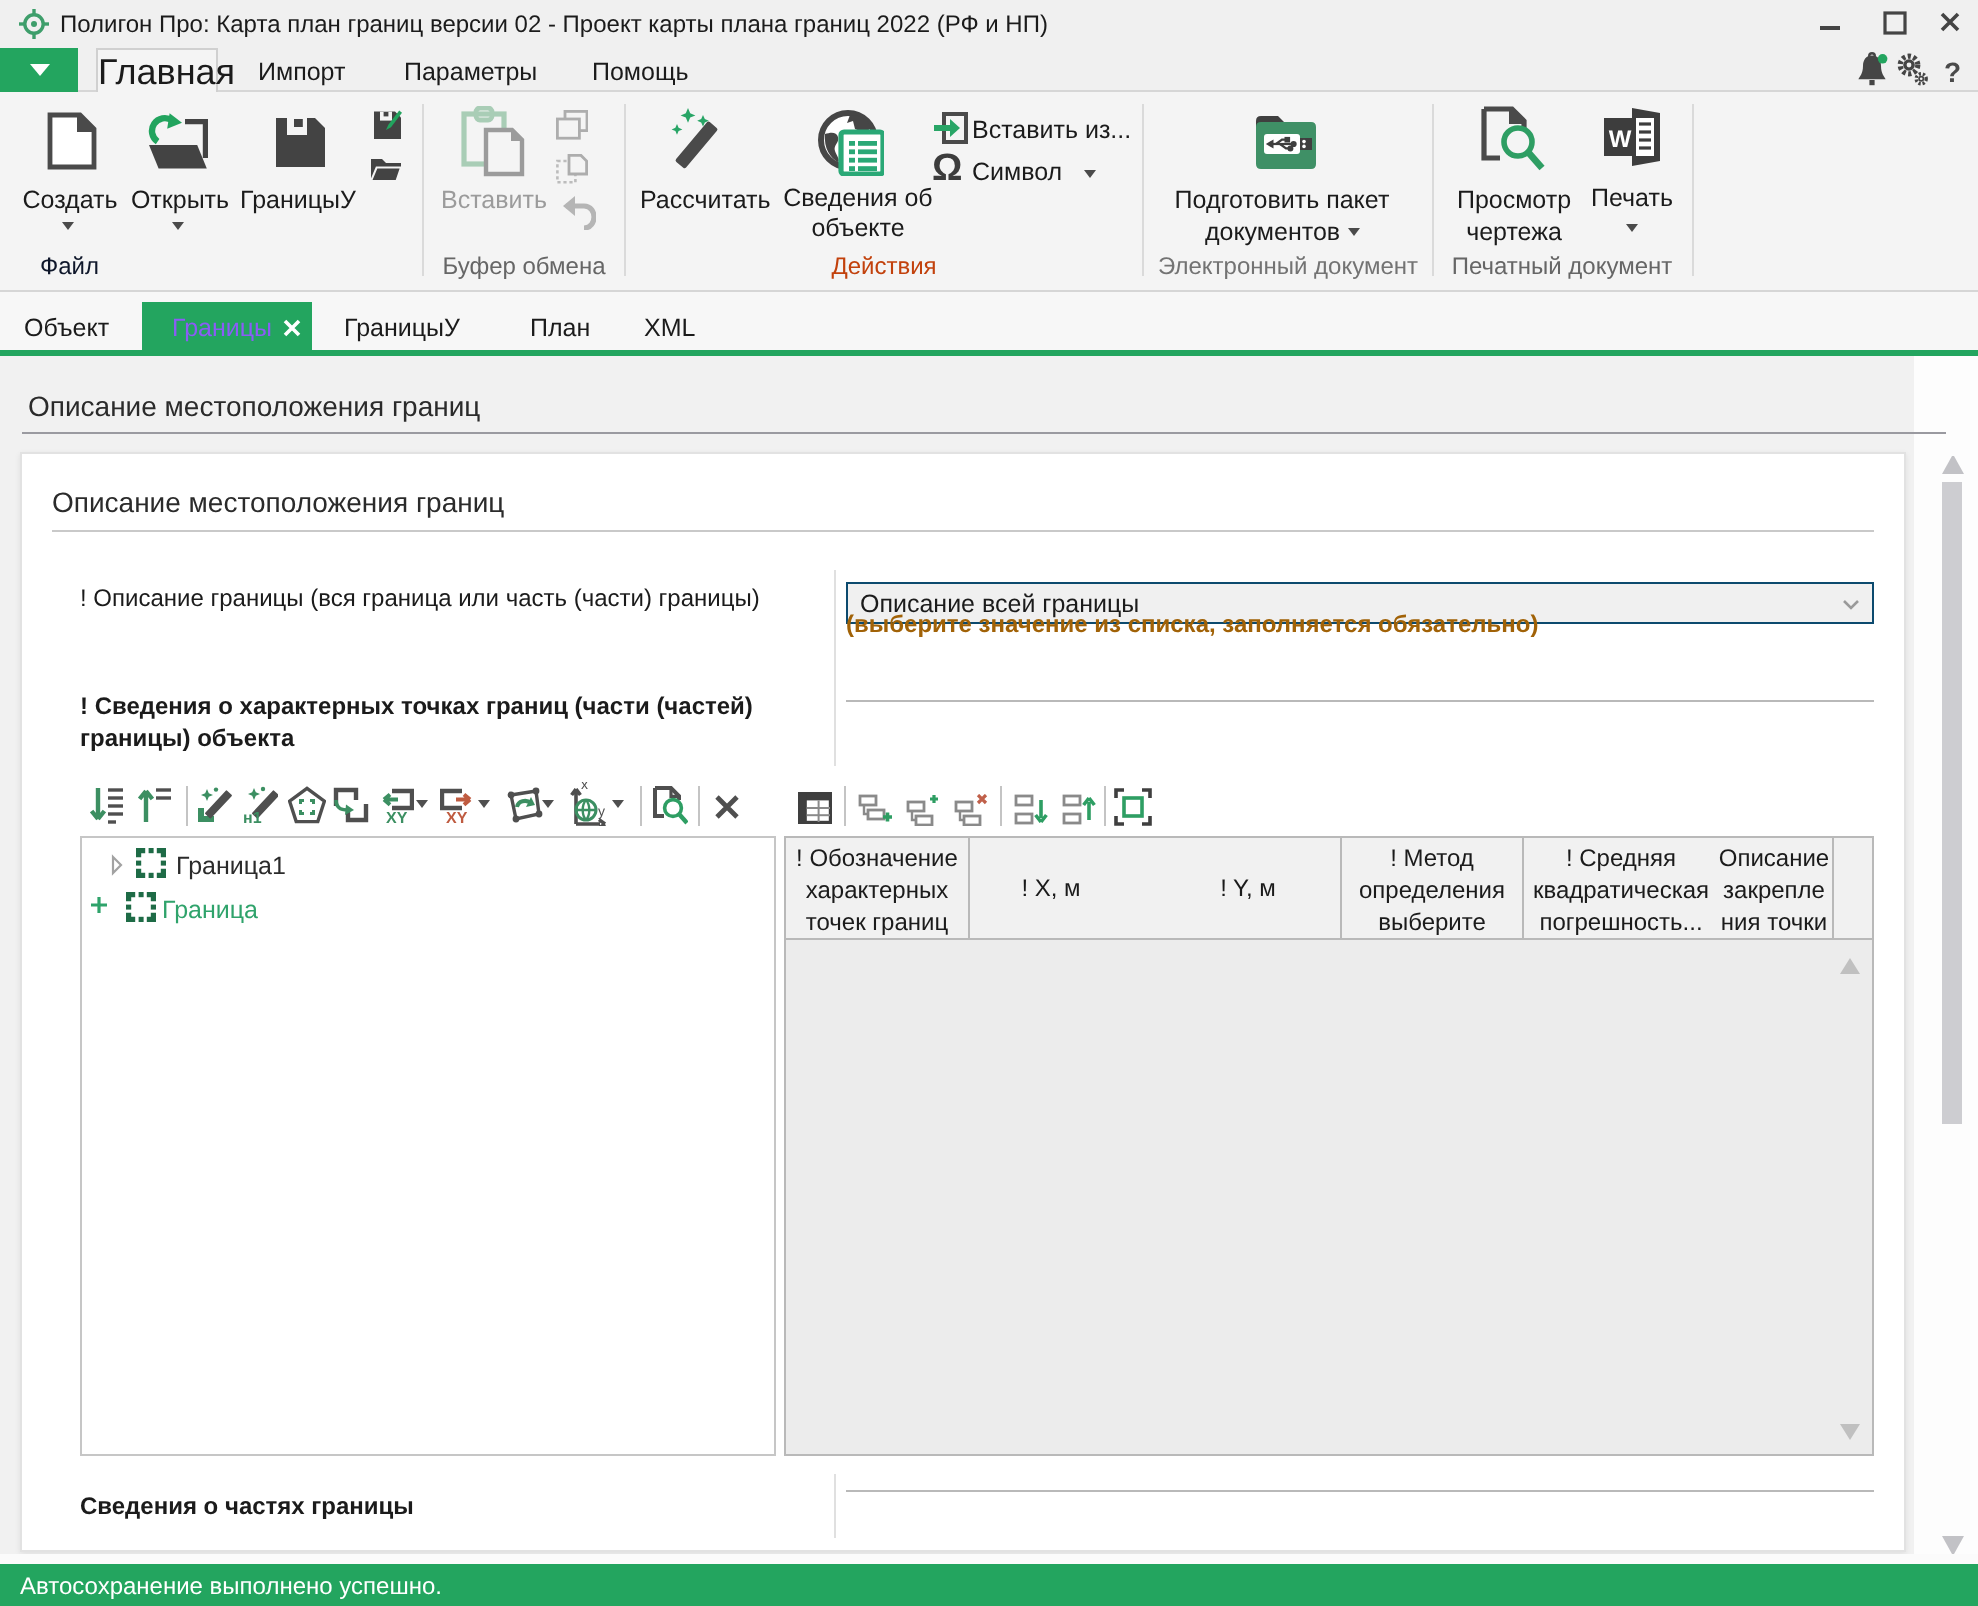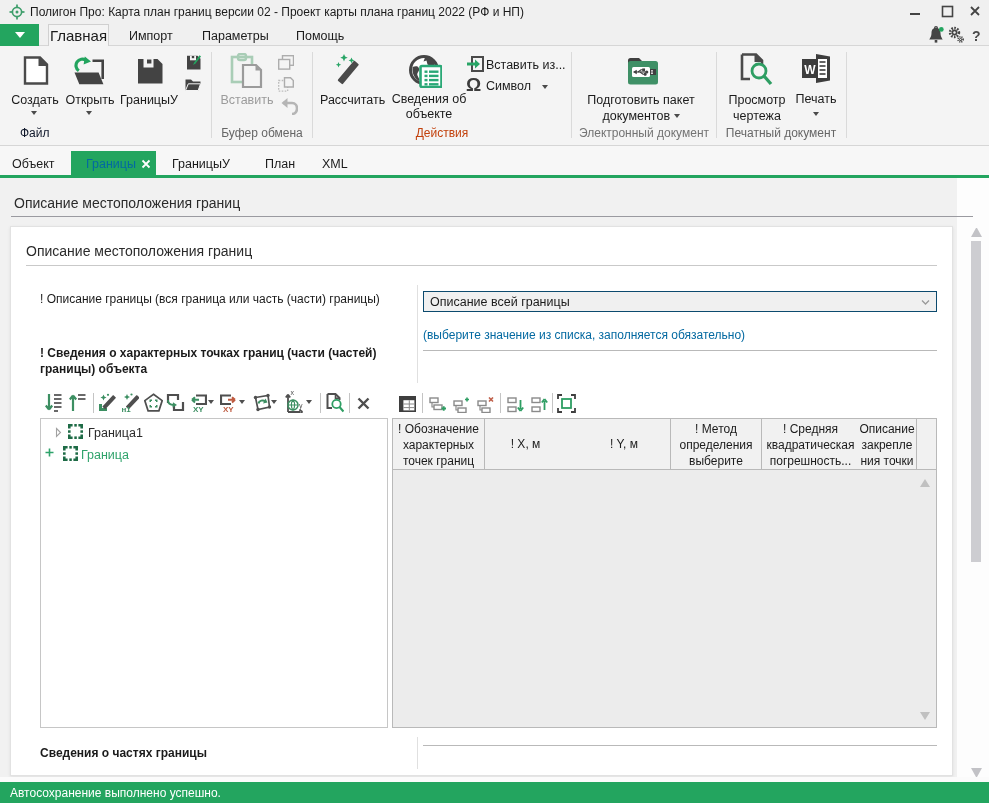--- a/index.html
+++ b/index.html
@@ -27,21 +27,21 @@
 
 <svg class="abs" style="left:908px;top:2px;" width="78" height="18" viewBox="0 0 78 18">
  <rect x="2" y="11" width="10" height="2" fill="#444"></rect>
  <rect x="34.5" y="4.5" width="10" height="10" fill="none" stroke="#444" stroke-width="1.6"></rect>
  <path d="M63 5 L71 13 M71 5 L63 13" stroke="#444" stroke-width="1.8"></path>
 </svg>
 
 <div class="abs" style="left:0;top:24px;width:989px;height:22px;background:#f0f0f0;border-bottom:1px solid #d6d6d6;"></div>
 <div class="abs grn" style="left:0;top:24px;width:39px;height:22px;"></div>
 <div class="abs" style="left:15px;top:32px;width:0;height:0;border-left:5px solid transparent;border-right:5px solid transparent;border-top:6px solid #fff;"></div>
-<div class="abs" style="left:48px;top:24px;width:61px;height:23px;background:#f4f4f4;border:1px solid #d0d0d0;border-bottom:none;text-align:center;font-size:15px;line-height:22px;">Главная</div>
+<div class="abs" style="left:48px;top:24px;width:61px;height:23px;background:#f4f4f4;border:1px solid #d0d0d0;border-bottom:none;text-align:center;font-size:18px;line-height:22px;">Главная</div>
 <div class="abs" style="left:129px;top:29px;font-size:12.5px;">Импорт</div>
 <div class="abs" style="left:202px;top:29px;font-size:12.5px;">Параметры</div>
 <div class="abs" style="left:296px;top:29px;font-size:12.5px;">Помощь</div>
 
 <svg class="abs" style="left:927px;top:26px;" width="19" height="19" viewBox="0 0 19 19">
  <circle cx="9" cy="2" r="1.4" fill="none" stroke="#454545" stroke-width="1.2"></circle>
  <path d="M9 1.8 C5.9 1.8 4.5 4.2 4.5 7 C4.5 10.9 2.7 12.5 2.2 13.6 H15.8 C15.3 12.5 13.5 10.9 13.5 7 C13.5 4.2 12.1 1.8 9 1.8 Z" fill="#454545"></path>
  <rect x="7.7" y="14" width="2.6" height="2.6" fill="#454545"></rect>
  <circle cx="14.3" cy="3.4" r="2.4" fill="#23a55f"></circle>
 </svg>
@@ -203,21 +203,21 @@
 <div class="abs" style="left:20px;top:126px;width:180px;text-align:left;font-size:12px;color:#0f172a;">Файл</div>
 <div class="abs" style="left:215px;top:126px;width:94px;text-align:center;font-size:12px;color:#666;">Буфер обмена</div>
 <div class="abs" style="left:316px;top:126px;width:252px;text-align:center;font-size:12px;color:#c2410c;">Действия</div>
 <div class="abs" style="left:574px;top:126px;width:140px;text-align:center;font-size:12px;color:#737373;">Электронный документ</div>
 <div class="abs" style="left:719px;top:126px;width:124px;text-align:center;font-size:12px;color:#666;">Печатный документ</div>
 
 <div class="abs" style="left:0;top:146px;width:989px;height:29px;background:#f7f7f7;"></div>
 <div class="abs" style="left:0;top:175px;width:989px;height:3px;background:#23a55f;"></div>
 <div class="abs" style="left:12px;top:157px;font-size:12.5px;">Объект</div>
 <div class="abs grn" style="left:71px;top:151px;width:85px;height:24px;"></div>
-<div class="abs" style="left:86px;top:157px;font-size:12.5px;color:#0369a1;">Границы</div>
+<div class="abs" style="left:86px;top:157px;font-size:12.5px;color:#8b5cf6;">Границы</div>
 <svg class="abs" style="left:141px;top:159px;" width="10" height="10" viewBox="0 0 10 10">
  <path d="M1.5 1.5 L8.5 8.5 M8.5 1.5 L1.5 8.5" stroke="#fff" stroke-width="1.8"></path>
 </svg>
 <div class="abs" style="left:172px;top:157px;font-size:12.5px;">ГраницыУ</div>
 <div class="abs" style="left:265px;top:157px;font-size:12.5px;">План</div>
 <div class="abs" style="left:322px;top:157px;font-size:12.5px;">XML</div>
 
 <div class="abs" style="left:14px;top:195px;font-size:14px;color:#2b2b2b;">Описание местоположения границ</div>
 <div class="abs" style="left:11px;top:216px;width:962px;height:1px;background:#9a9aa0;z-index:2;"></div>
 
@@ -233,21 +233,21 @@
 <div class="abs" style="left:417px;top:285px;width:1px;height:98px;background:#e0e0e0;"></div>
 <div class="abs" style="left:417px;top:737px;width:1px;height:32px;background:#e0e0e0;"></div>
 
 <div class="abs" style="left:40px;top:292px;width:372px;font-size:12px;color:#1b1b1b;">! Описание границы (вся граница или часть (части) границы)</div>
 <div class="abs" style="left:423px;top:291px;width:514px;height:21px;background:#f0f0f0;border:1px solid #0c4a6e;">
   <div class="abs" style="left:6px;top:3px;font-size:12.5px;color:#1b1b1b;">Описание всей границы</div>
   <svg class="abs" style="right:6px;top:7px;" width="9" height="7" viewBox="0 0 9 7">
       <path d="M1 1.5 L4.5 5 L8 1.5" stroke="#9a9a9a" stroke-width="1.3" fill="none"></path>
     </svg>
 </div>
-<div class="abs" style="left:423px;top:328px;font-size:12px;color:#0369a1;">(выберите значение из списка, заполняется обязательно)</div>
+<div class="abs" style="left:423px;top:305px;font-size:12px;color:#a16207;font-weight:bold;">(выберите значение из списка, заполняется обязательно)</div>
 <div class="abs" style="left:423px;top:350px;width:514px;height:1px;background:#b9b9b9;"></div>
 
 <div class="abs" style="left:40px;top:345px;width:380px;font-size:12px;font-weight:bold;color:#1b1b1b;line-height:16px;">! Сведения о характерных точках границ (части (частей) границы) объекта</div>
 
 <div class="abs" style="left:93px;top:393px;width:1px;height:20px;background:#c4c4c4;"></div>
 <div class="abs" style="left:320px;top:393px;width:1px;height:20px;background:#c4c4c4;"></div>
 <div class="abs" style="left:349px;top:393px;width:1px;height:20px;background:#c4c4c4;"></div>
 <div class="abs" style="left:422px;top:393px;width:1px;height:20px;background:#c4c4c4;"></div>
 <div class="abs" style="left:500px;top:393px;width:1px;height:20px;background:#c4c4c4;"></div>
 <div class="abs" style="left:552px;top:393px;width:1px;height:20px;background:#c4c4c4;"></div>

